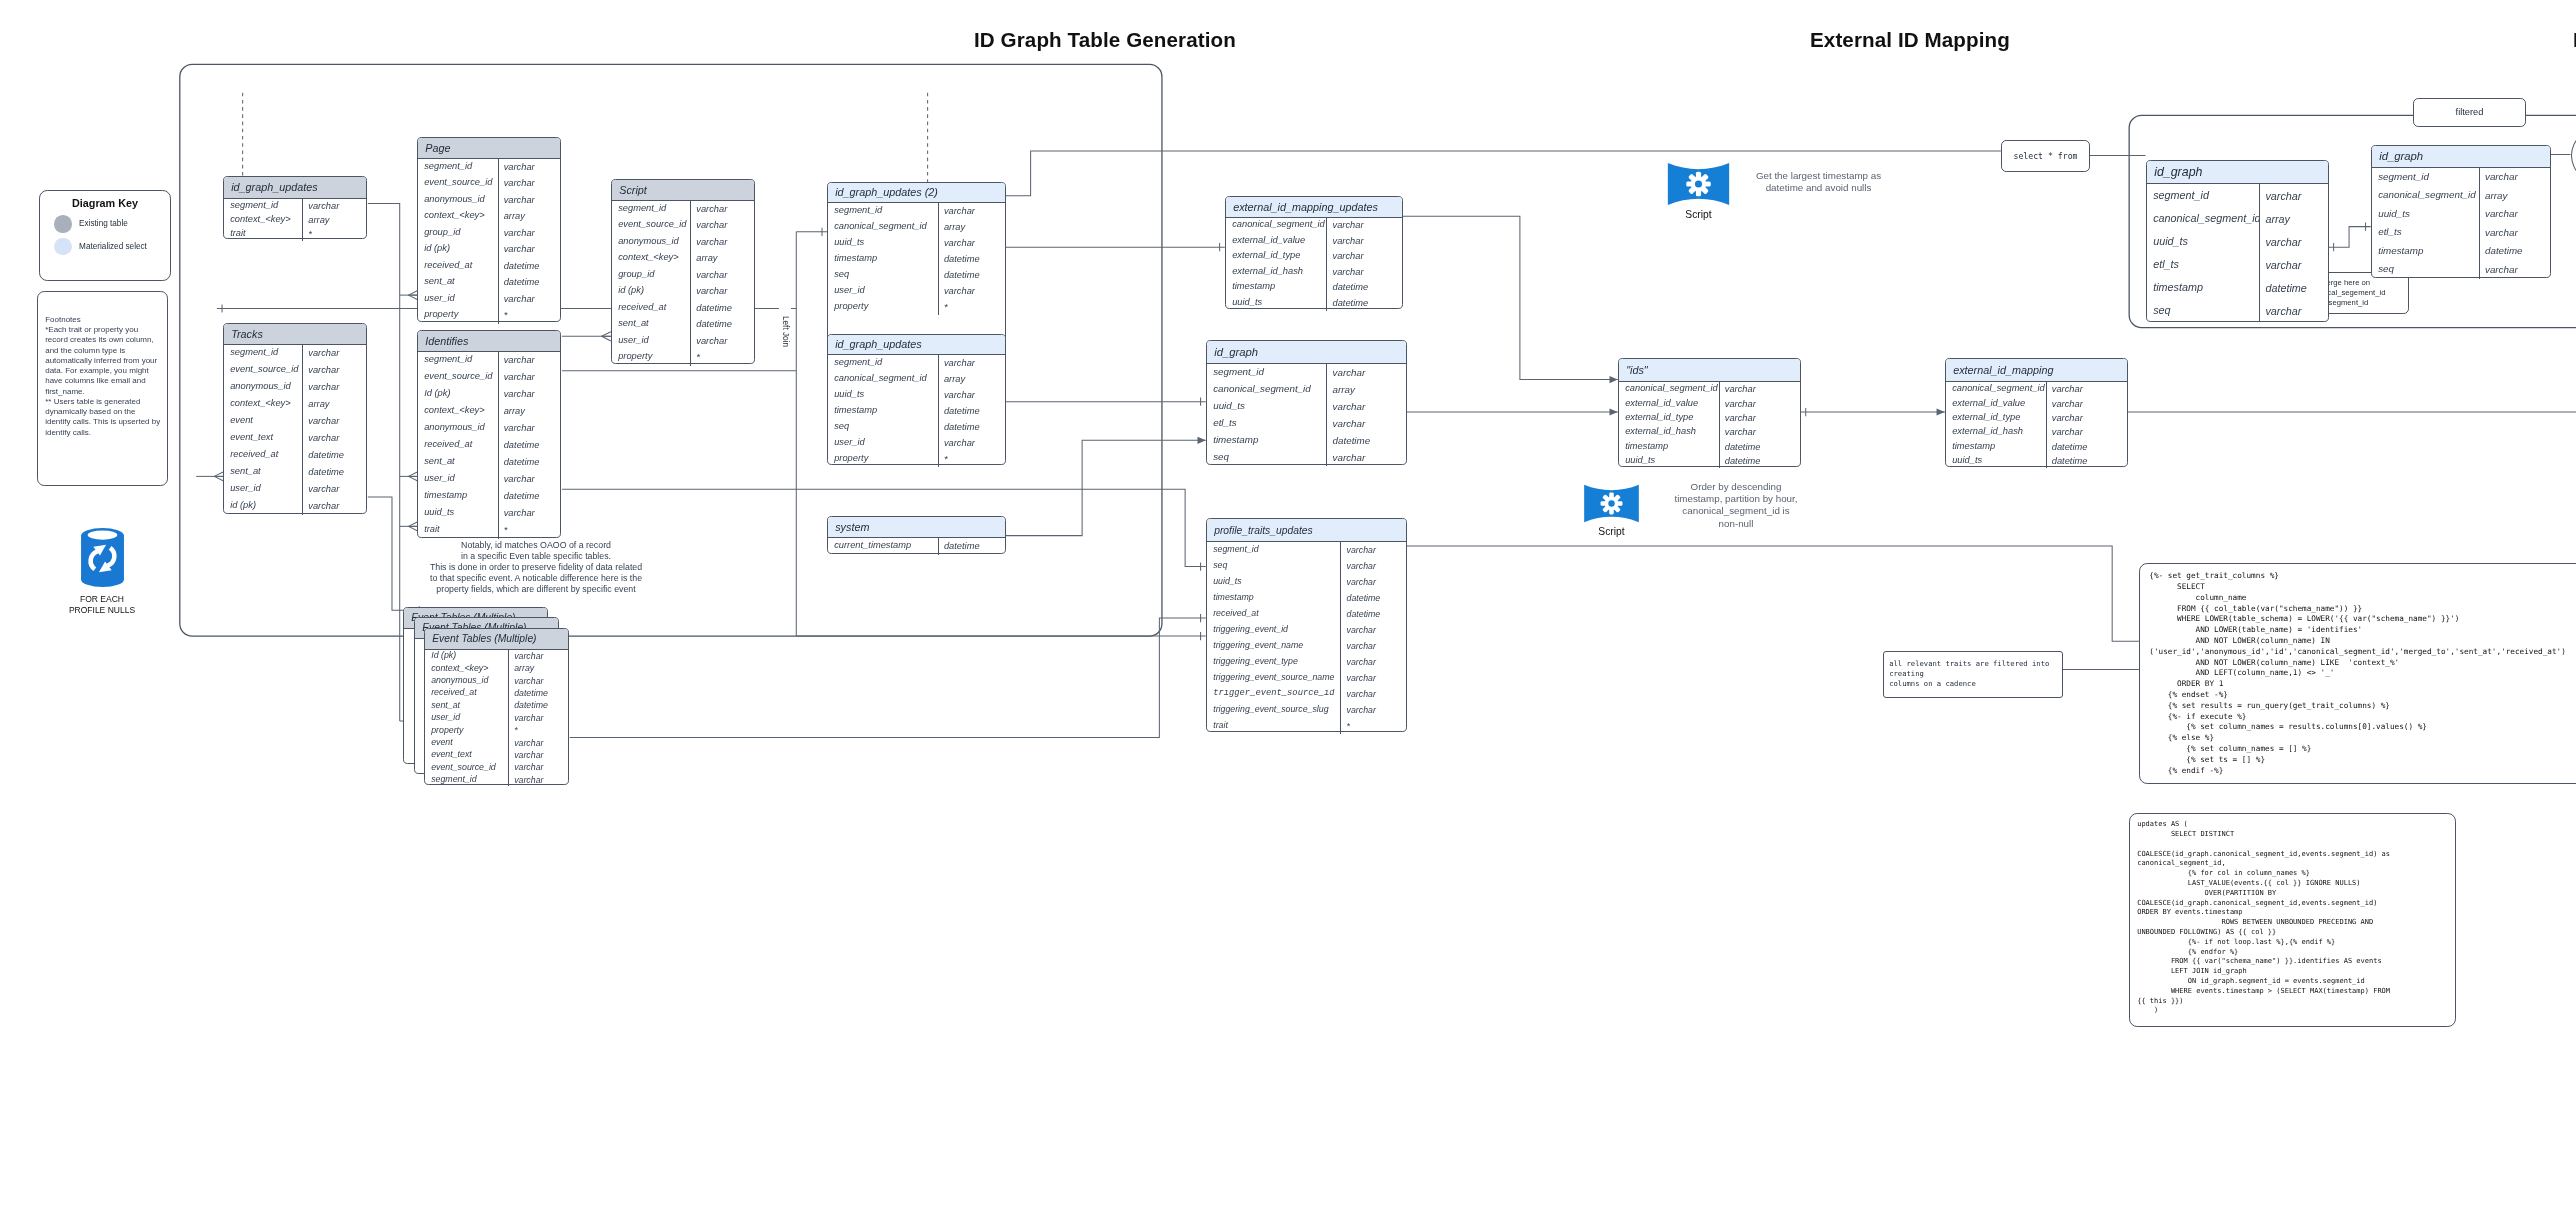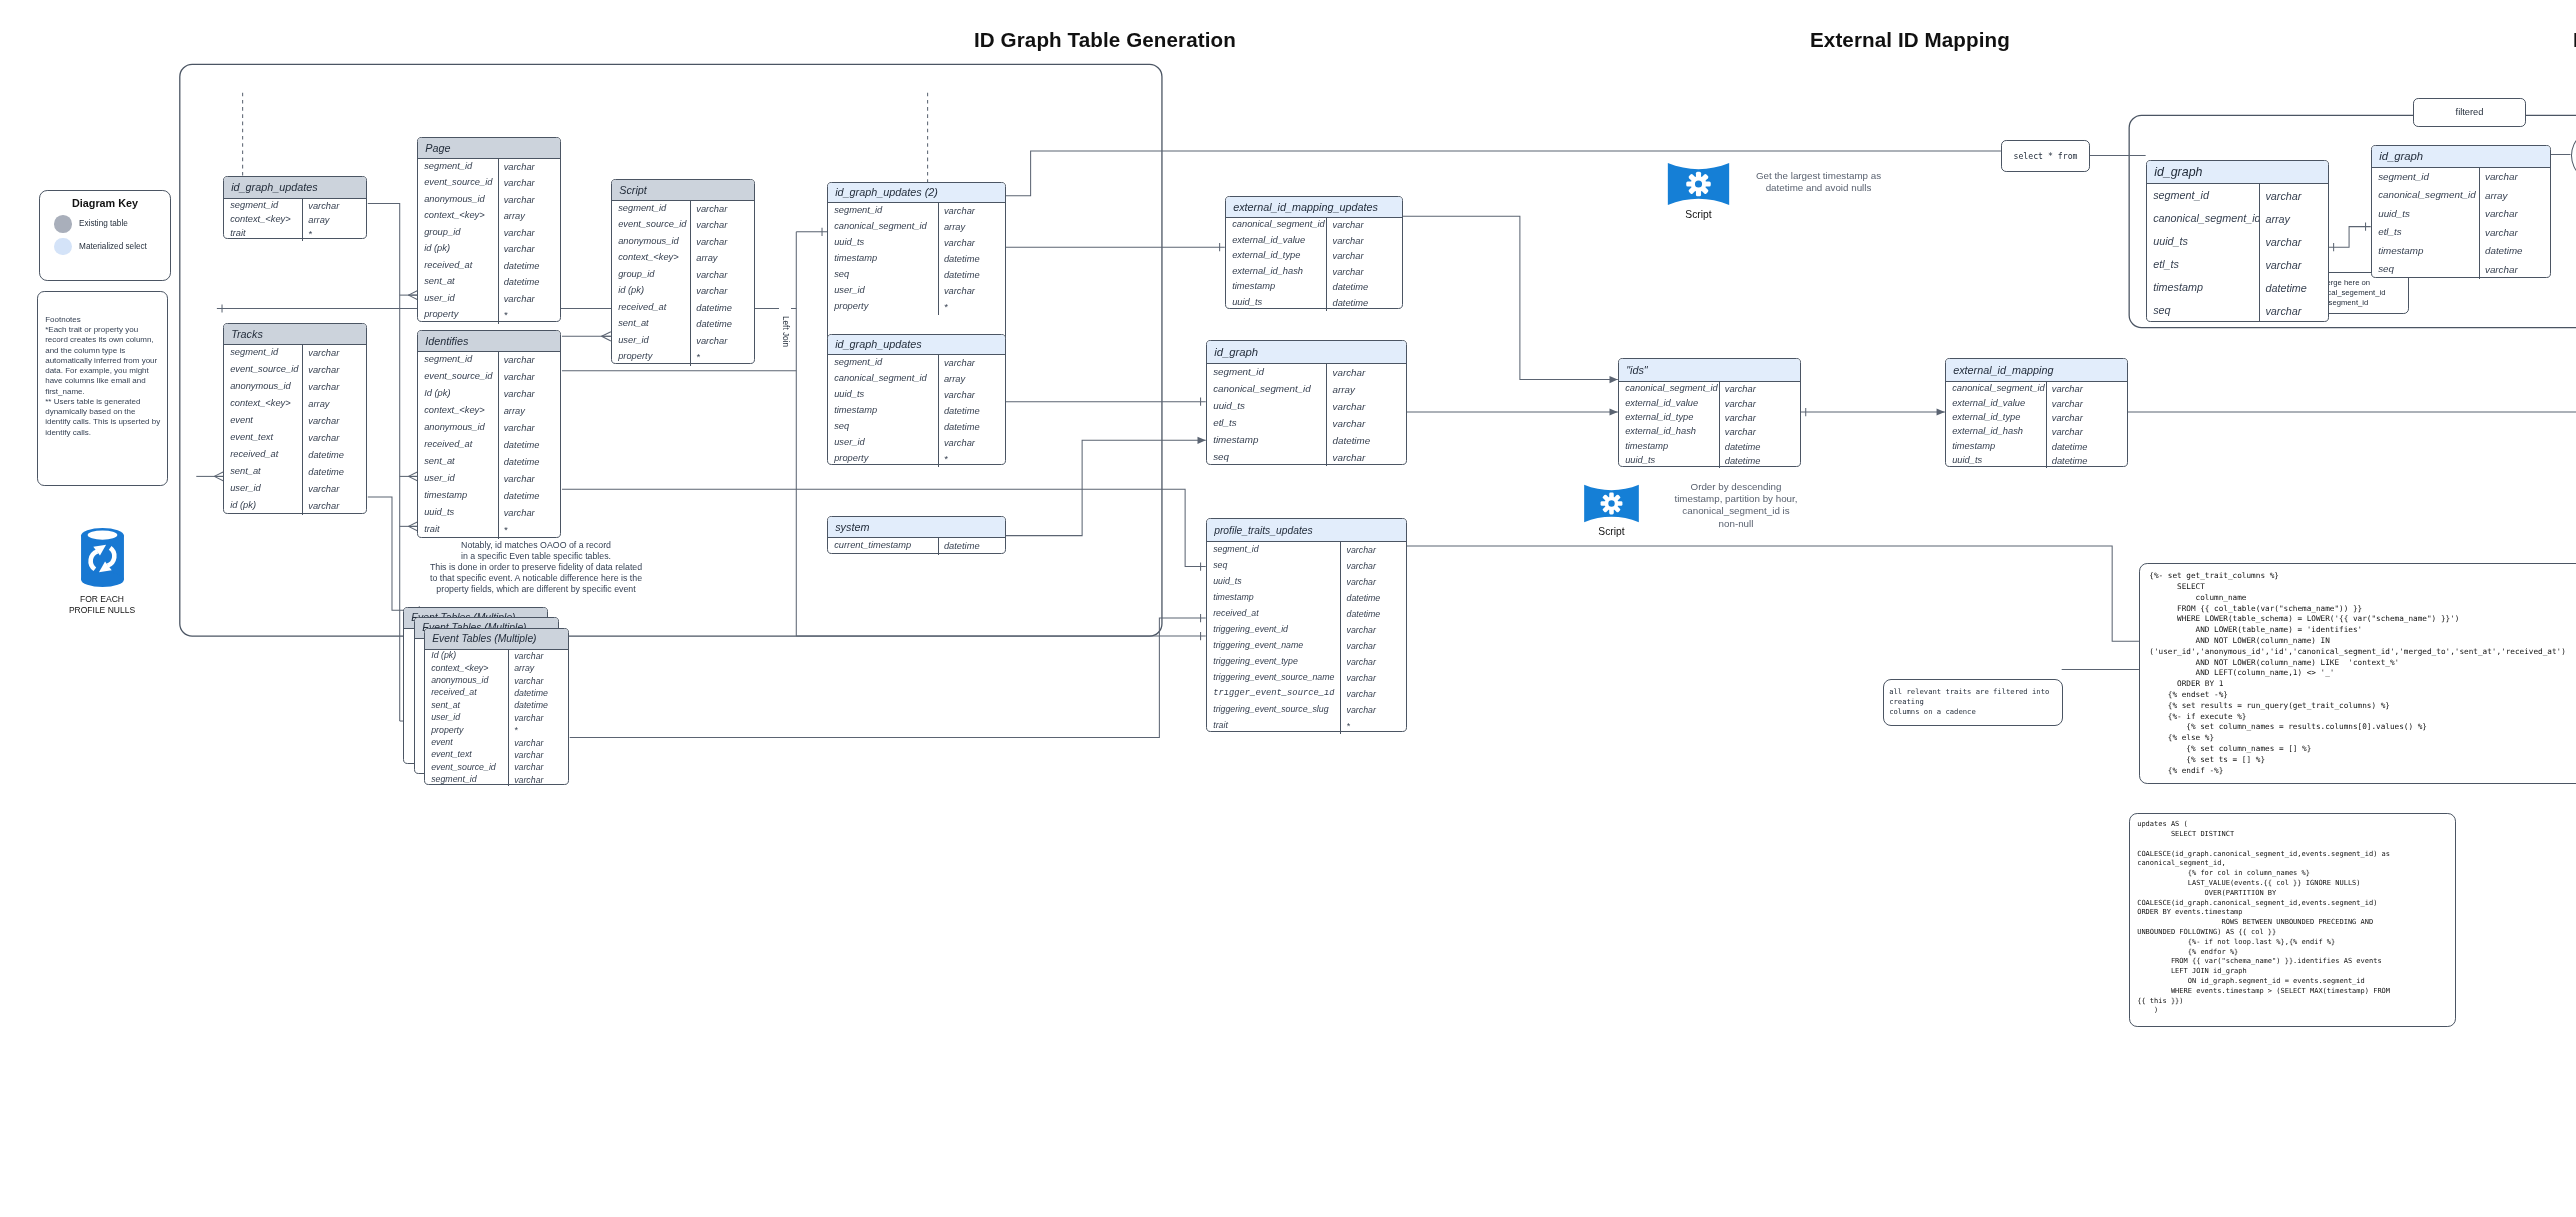--- a/index.html
+++ b/index.html
@@ -33,22 +33,22 @@
   #select-from{left:2001px;top:140px;width:87px;height:30px;line-height:30px;font-family:"DejaVu Sans Mono",monospace;font-size:8.2px;}
   #subquery{left:2413px;top:98px;width:111px;height:27px;line-height:27px;font-size:9.3px;}
   #union{left:2571px;top:126px;width:64px;height:57px;line-height:57px;border-radius:50%;font-size:9.3px;}
   #leftjoin-rot{position:absolute;left:791px;top:308px;width:47px;height:12.4px;background:#fff;font-size:8.2px;color:#1f2937;
                 text-align:center;line-height:12.4px;transform:rotate(90deg);transform-origin:0 0;}
 
   #note-oaoo{position:absolute;left:397px;top:540px;width:278px;font-size:8.8px;color:#333f52;text-align:center;
              white-space:pre-line;line-height:1.25;}
   #note-merge{position:absolute;left:2281px;top:272px;width:122px;border:1px solid #4b5563;border-radius:5.2px;background:#fff;
               font-size:7.7px;color:#1f2937;text-align:center;white-space:pre-line;line-height:1.3;padding:5.2px 2.1px;}
-  #note-traits{position:absolute;left:1883px;top:651px;width:168px;height:31px;border:1px solid #4b5563;border-radius:8px;background:#fff;
-               font-family:"DejaVu Sans Mono",monospace;font-size:7.2px;color:#1f2937;white-space:pre-line;line-height:1.35;padding:7.2px 5.2px;margin-top:28px;}
+  #note-traits{position:absolute;left:1883px;top:651px;width:168px;height:31px;border:1px solid #4b5563;border-radius:3px;background:#fff;
+               font-family:"DejaVu Sans Mono",monospace;font-size:7.2px;color:#1f2937;white-space:pre-line;line-height:1.35;padding:7.2px 5.2px;}
 
   .codeblock{position:absolute;border:1px solid #4b5563;border-radius:8.2px;background:#fff;overflow:hidden;}
   #code1{left:2139px;top:563px;width:448px;height:205px;padding:7.2px 9.3px;}
   #code2{left:2129px;top:813px;width:311px;height:200px;padding:6.2px 7.2px;}
   .codeblock pre{margin:0;font-family:"DejaVu Sans Mono",monospace;color:#111;}
   #code1 pre{font-size:7.7px;line-height:10.8px;}
   #code2 pre{font-size:7px;line-height:9.8px;}
 
   
   .tbl{position:absolute;border:1px solid #4b5563;border-radius:4.6px;background:#fff;box-sizing:border-box;}

